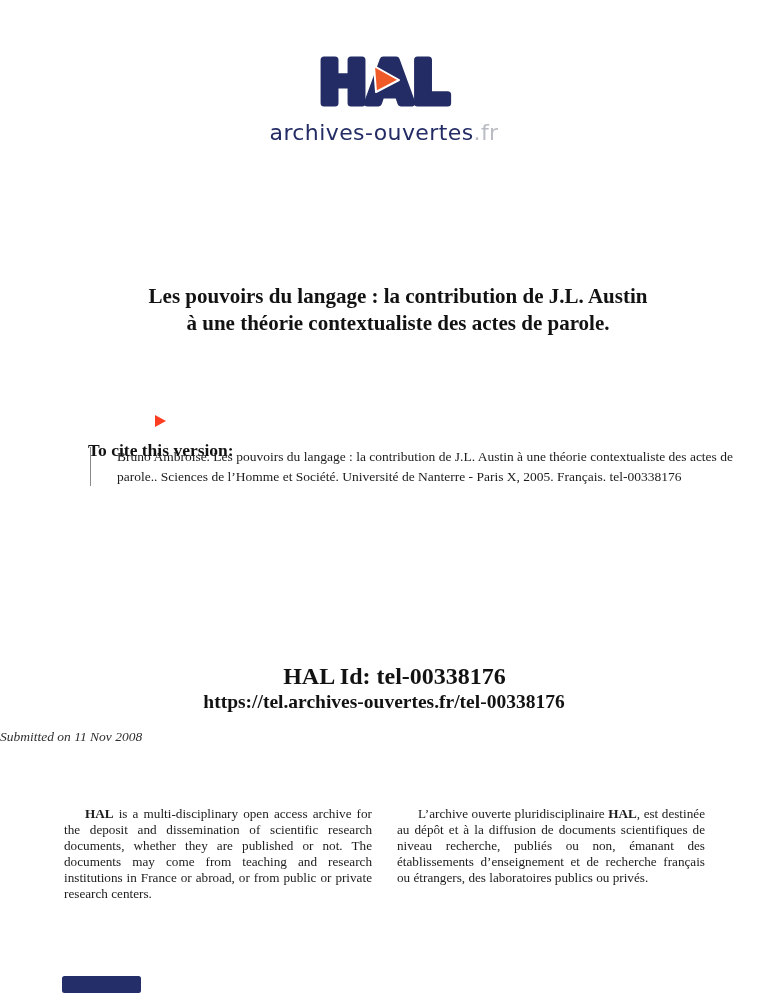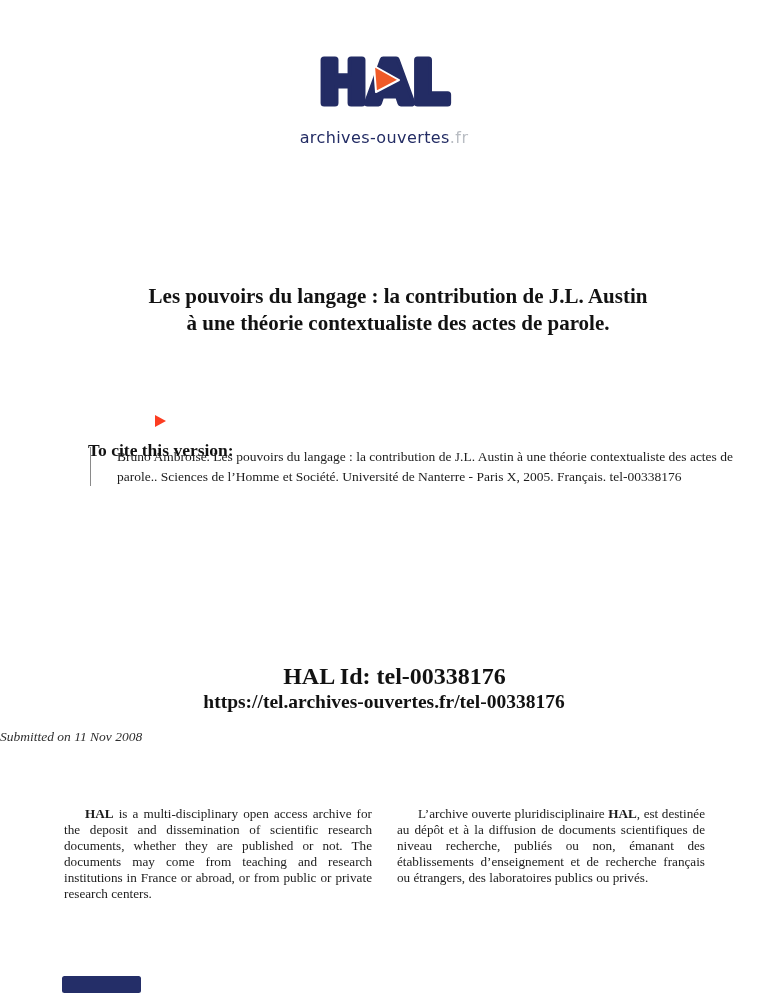--- a/index.html
+++ b/index.html
@@ -8,23 +8,23 @@
     width:768px;height:994px;
     background:#ffffff;
     font-family:"Liberation Serif", serif;
     color:#1b1b1b;
     overflow:hidden;
   }
   
   .logo-wrap{position:absolute;top:40px;left:0;right:0;text-align:center;}
   .logo-svg{display:block;margin:0 auto;}
   .logo-tagline{
-    margin-top:8px;
+    margin-top:0px;
     font-family:"DejaVu Sans", sans-serif;
-    font-size:16px;
+    font-size:22px;
     letter-spacing:0.4px;
     color:#232c64;
   }
   .logo-tagline .fr{color:#b9bdc3;}
   
   .title{
     position:absolute;top:283px;left:0;right:0;
     text-align:center;font-weight:bold;
     font-size:21px;line-height:27px;color:#121212;margin-left:28px;
   }

